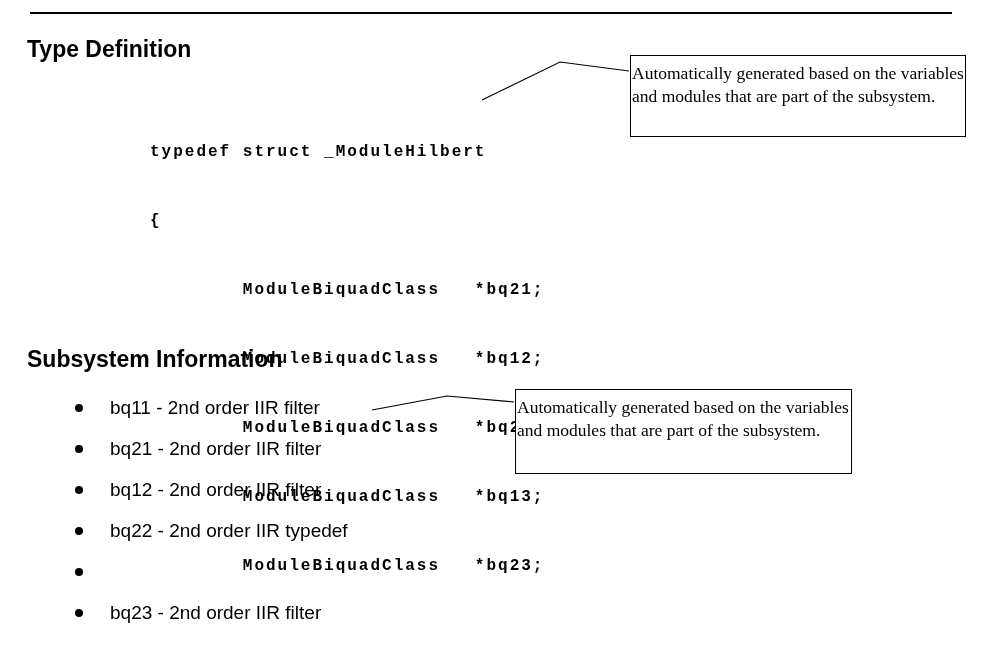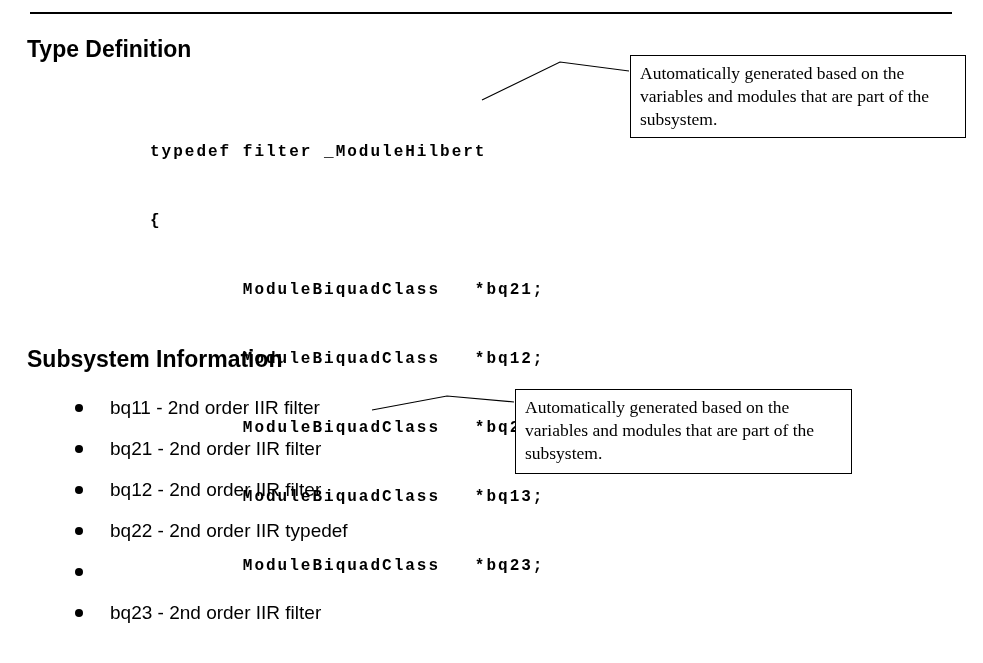--- a/index.html
+++ b/index.html
@@ -30,21 +30,21 @@
     position: absolute; left: 150px; top: 95px;
     font-family: "Liberation Mono", "DejaVu Sans Mono", monospace;
     font-weight: bold; font-size: 16px; line-height: 23px;
     letter-spacing: 2px; white-space: pre; color: #000;
   }
 
   .callout {
     position: absolute; border: 1px solid #000; background: #fff;
     font-family: "Liberation Serif", serif;
     font-size: 17.5px; line-height: 23px;
-    padding: 6px 9px; color: #000;
+    padding: 6px 1px; color: #000;
   }
   .callout-1 { left: 630px; top: 55px; width: 336px; min-height: 82px; }
   .callout-2 { left: 515px; top: 389px; width: 337px; min-height: 85px; }
 
   .bullet-list { position: absolute; left: 75px; top: 387px; }
   .bullet-item {
     display: flex; align-items: center;
     height: 41px; font-size: 19px;
     font-family: "Liberation Sans", sans-serif; color: #000;
   }
@@ -63,21 +63,21 @@
 </head>
 <body>
 
 <div class="page">
 
   <div class="top-rule"></div>
 
   <h1 class="doc-heading heading-type">Type Definition</h1>
 
   <div class="code-block">
-    <div>typedef filter _ModuleHilbert</div>
+    <div>typedef struct _ModuleHilbert</div>
     <div>{</div>
     <div>        ModuleBiquadClass   *bq21;</div>
     <div>        ModuleBiquadClass   *bq12;</div>
     <div>        ModuleBiquadClass   *bq22;</div>
     <div>        ModuleBiquadClass   *bq13;</div>
     <div>        ModuleBiquadClass   *bq23;</div>
     
   </div>
 
   <div class="callout callout-1">

